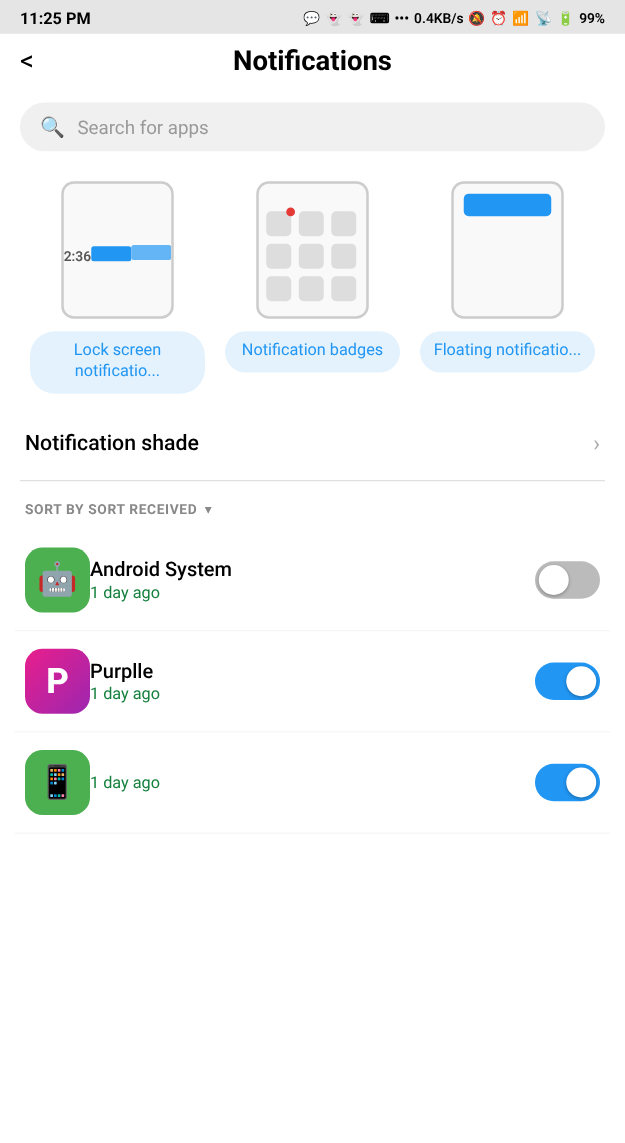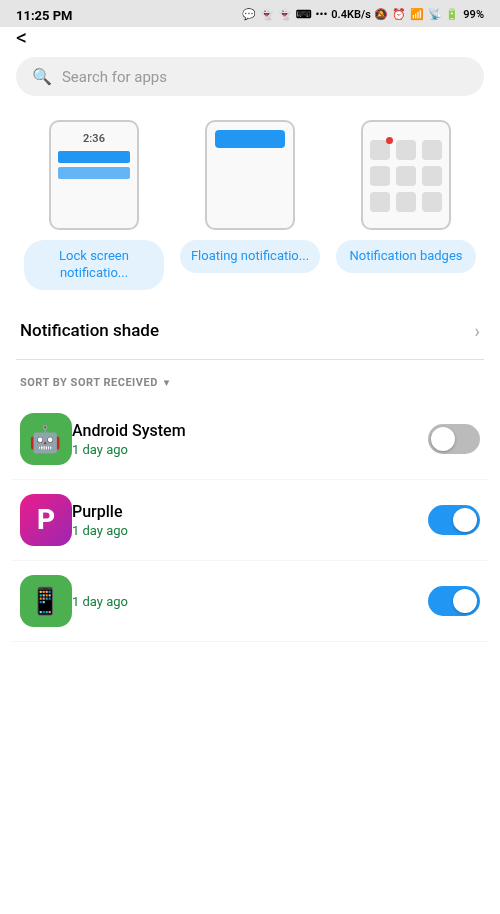--- a/index.html
+++ b/index.html
@@ -77,21 +77,21 @@
     }
     .phone-illustration {
       width: 90px;
       height: 110px;
       border: 2px solid #ccc;
       border-radius: 10px;
       background: #f9f9f9;
       position: relative;
       overflow: hidden;
       display: flex;
-      flex-direction: column;
+      flex-direction: row;
       align-items: center;
     }
     
     .phone-lock .time-label {
       font-size: 11px;
       font-weight: 600;
       color: #555;
       margin-top: 10px;
     }
     .phone-lock .notif-bar {
@@ -276,20 +276,21 @@
     <span>⏰</span>
     <span>📶</span>
     <span>📡</span>
     <span>🔋</span>
     <span>99%</span>
   </div>
 </div>
 
 <div class="header">
   <span class="back-btn">&lt;</span>
+  <span class="header-title">Notifications</span>
 </div>
 
 <div class="search-container">
   <div class="search-bar">
     <span class="search-icon-svg">🔍</span>
     <span class="search-placeholder">Search for apps</span>
   </div>
 </div>
 
 <div class="notif-cards">
@@ -297,43 +298,43 @@
   <div class="notif-card">
     <div class="phone-illustration phone-lock">
       <span class="time-label">2:36</span>
       <div class="notif-bar"></div>
       <div class="notif-bar2"></div>
     </div>
     <div class="card-label">Lock screen notificatio...</div>
   </div>
 
   <div class="notif-card">
-    <div class="phone-illustration phone-float">
-      <div class="float-bar"></div>
-    </div>
-    <div class="card-label">Floating notificatio...</div>
-  </div>
-
-  <div class="notif-card">
     <div class="phone-illustration phone-badge">
       <div class="badge-grid">
         <div class="badge-icon has-badge"></div>
         <div class="badge-icon"></div>
         <div class="badge-icon"></div>
         <div class="badge-icon"></div>
         <div class="badge-icon"></div>
         <div class="badge-icon"></div>
         <div class="badge-icon"></div>
         <div class="badge-icon"></div>
         <div class="badge-icon"></div>
       </div>
     </div>
     <div class="card-label">Notification badges</div>
   </div>
 
+  <div class="notif-card">
+    <div class="phone-illustration phone-float">
+      <div class="float-bar"></div>
+    </div>
+    <div class="card-label">Floating notificatio...</div>
+  </div>
+
 </div>
 
 <div class="shade-row">
   <span class="shade-label">Notification shade</span>
   <span class="chevron-right">›</span>
 </div>
 
 <div class="divider"></div>
 
 <div class="sort-header">

